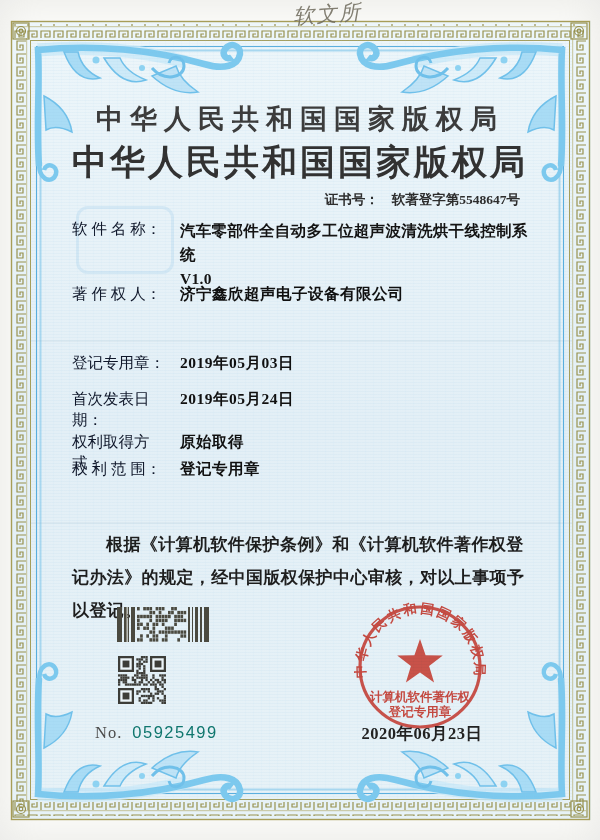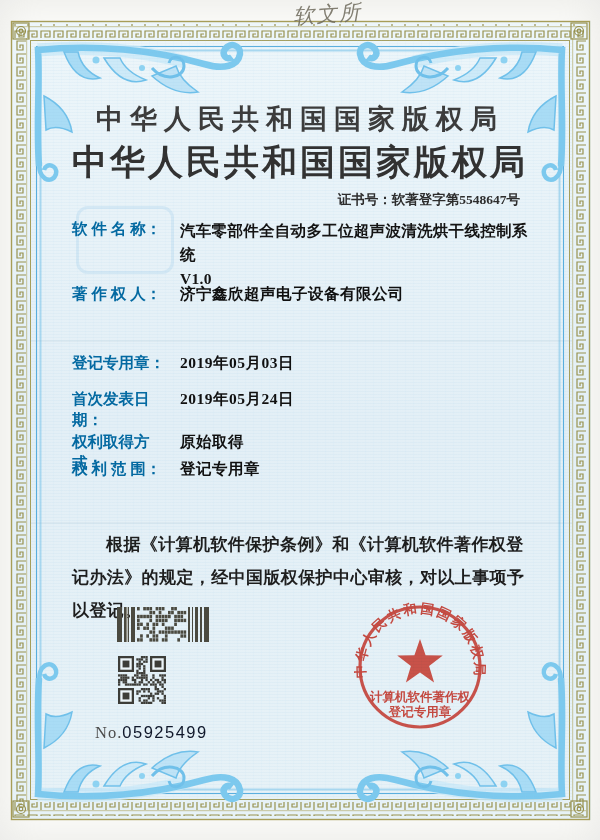--- a/index.html
+++ b/index.html
@@ -32,39 +32,39 @@
     position:absolute;top:101px;left:0;width:100%;text-align:center;
     font-size:27px;font-weight:700;letter-spacing:7px;color:#3c3c3c;
   }
   .cert-title{
     position:absolute;top:139px;left:0;width:100%;text-align:center;
     font-size:35px;font-weight:700;letter-spacing:3px;color:#323232;
   }
   .certno{
     position:absolute;top:191px;right:80px;font-size:13.5px;font-weight:700;color:#2d2d2d;
   }
-  .certno .cv{}
+  .certno .cv{margin-left:13px;}
   .row{position:absolute;left:72px;width:460px;font-size:15.5px;color:#141414;}
-  .row .lbl{display:inline-block;width:108px;font-weight:700;color:#0369a1;vertical-align:top;}
+  .row .lbl{display:inline-block;width:108px;font-weight:400;color:#0f172a;vertical-align:top;}
   .row .val{font-weight:700;color:#101010;letter-spacing:.5px;text-align:right;}
   .row .val-block{display:inline-block;width:348px;vertical-align:top;font-weight:700;line-height:24px;letter-spacing:.3px;}
   .r1{top:219px}.r2{top:284px}.r3{top:353px}.r4{top:389px}.r5{top:432px}.r6{top:459px}.r7{top:494px}
   .statement{
     position:absolute;left:72px;top:528px;width:458px;font-size:17px;
     line-height:33px;text-indent:2em;color:#1e1e1e;font-weight:600;letter-spacing:.4px;
   }
   .watermark{
     position:absolute;left:76px;top:206px;width:92px;height:62px;
     border:3px solid rgba(140,195,230,.22);border-radius:12px;pointer-events:none;
   }
   #bc{position:absolute;left:117px;top:607px;}
   #qr{position:absolute;left:118px;top:656px;}
   .serial{position:absolute;left:95px;top:723px;font-size:16.5px;color:#4c4c4c;letter-spacing:1px;}
   .serial .num{
-    color:#0f172a;letter-spacing:1.5px;
+    color:#0f766e;margin-left:10px;letter-spacing:1.5px;
     font-family:"Liberation Sans","DejaVu Sans",sans-serif;font-weight:400;
   }
   .seal{position:absolute;left:354px;top:601px;opacity:.9;mix-blend-mode:multiply;}
   .issue-date{
     position:absolute;left:352px;top:723px;width:140px;text-align:center;
     font-size:16.5px;font-weight:600;color:#222;letter-spacing:.5px;
   }
 </style>
 </head>
 <body>
@@ -399,20 +399,21 @@
       <rect x="45.71" y="38.86" width="2.29" height="2.29" fill="#3d3d38"></rect>
       <rect x="45.71" y="41.14" width="2.29" height="2.29" fill="#3d3d38"></rect>
       <rect x="45.71" y="43.43" width="2.29" height="2.29" fill="#3d3d38"></rect>
       <rect x="45.71" y="45.71" width="2.29" height="2.29" fill="#3d3d38"></rect>
     </svg>
 
   <div class="serial">
     <span>No.</span><span class="num">05925499</span>
   </div>
 
+  <div class="issue-date">2020年06月23日</div>
 
   <svg class="seal" width="132" height="132" viewBox="0 0 132 132">
     <circle cx="66" cy="66" r="60" fill="none" stroke="#d93a2e" stroke-width="3.2" opacity="0.95"></circle>
     <path id="sealArc" d="M 21,99 A 55 55 0 1 1 111,99" fill="none"></path>
     <text font-size="13.5" fill="#d93a2e" letter-spacing="2.5" font-weight="700">
       <textPath href="#sealArc" startOffset="50%" text-anchor="middle">中华人民共和国国家版权局</textPath>
     </text>
     <polygon fill="#dc4437" points="66,38 71.6,54.2 88.8,54.6 75.1,65 80.1,81.4 66,71.6 51.9,81.4 56.9,65 43.2,54.6 60.4,54.2"></polygon>
     <text x="66" y="100" font-size="12.5" fill="#d93a2e" text-anchor="middle" font-weight="700">计算机软件著作权</text>
     <text x="66" y="115" font-size="12.5" fill="#d93a2e" text-anchor="middle" font-weight="700">登记专用章</text>

